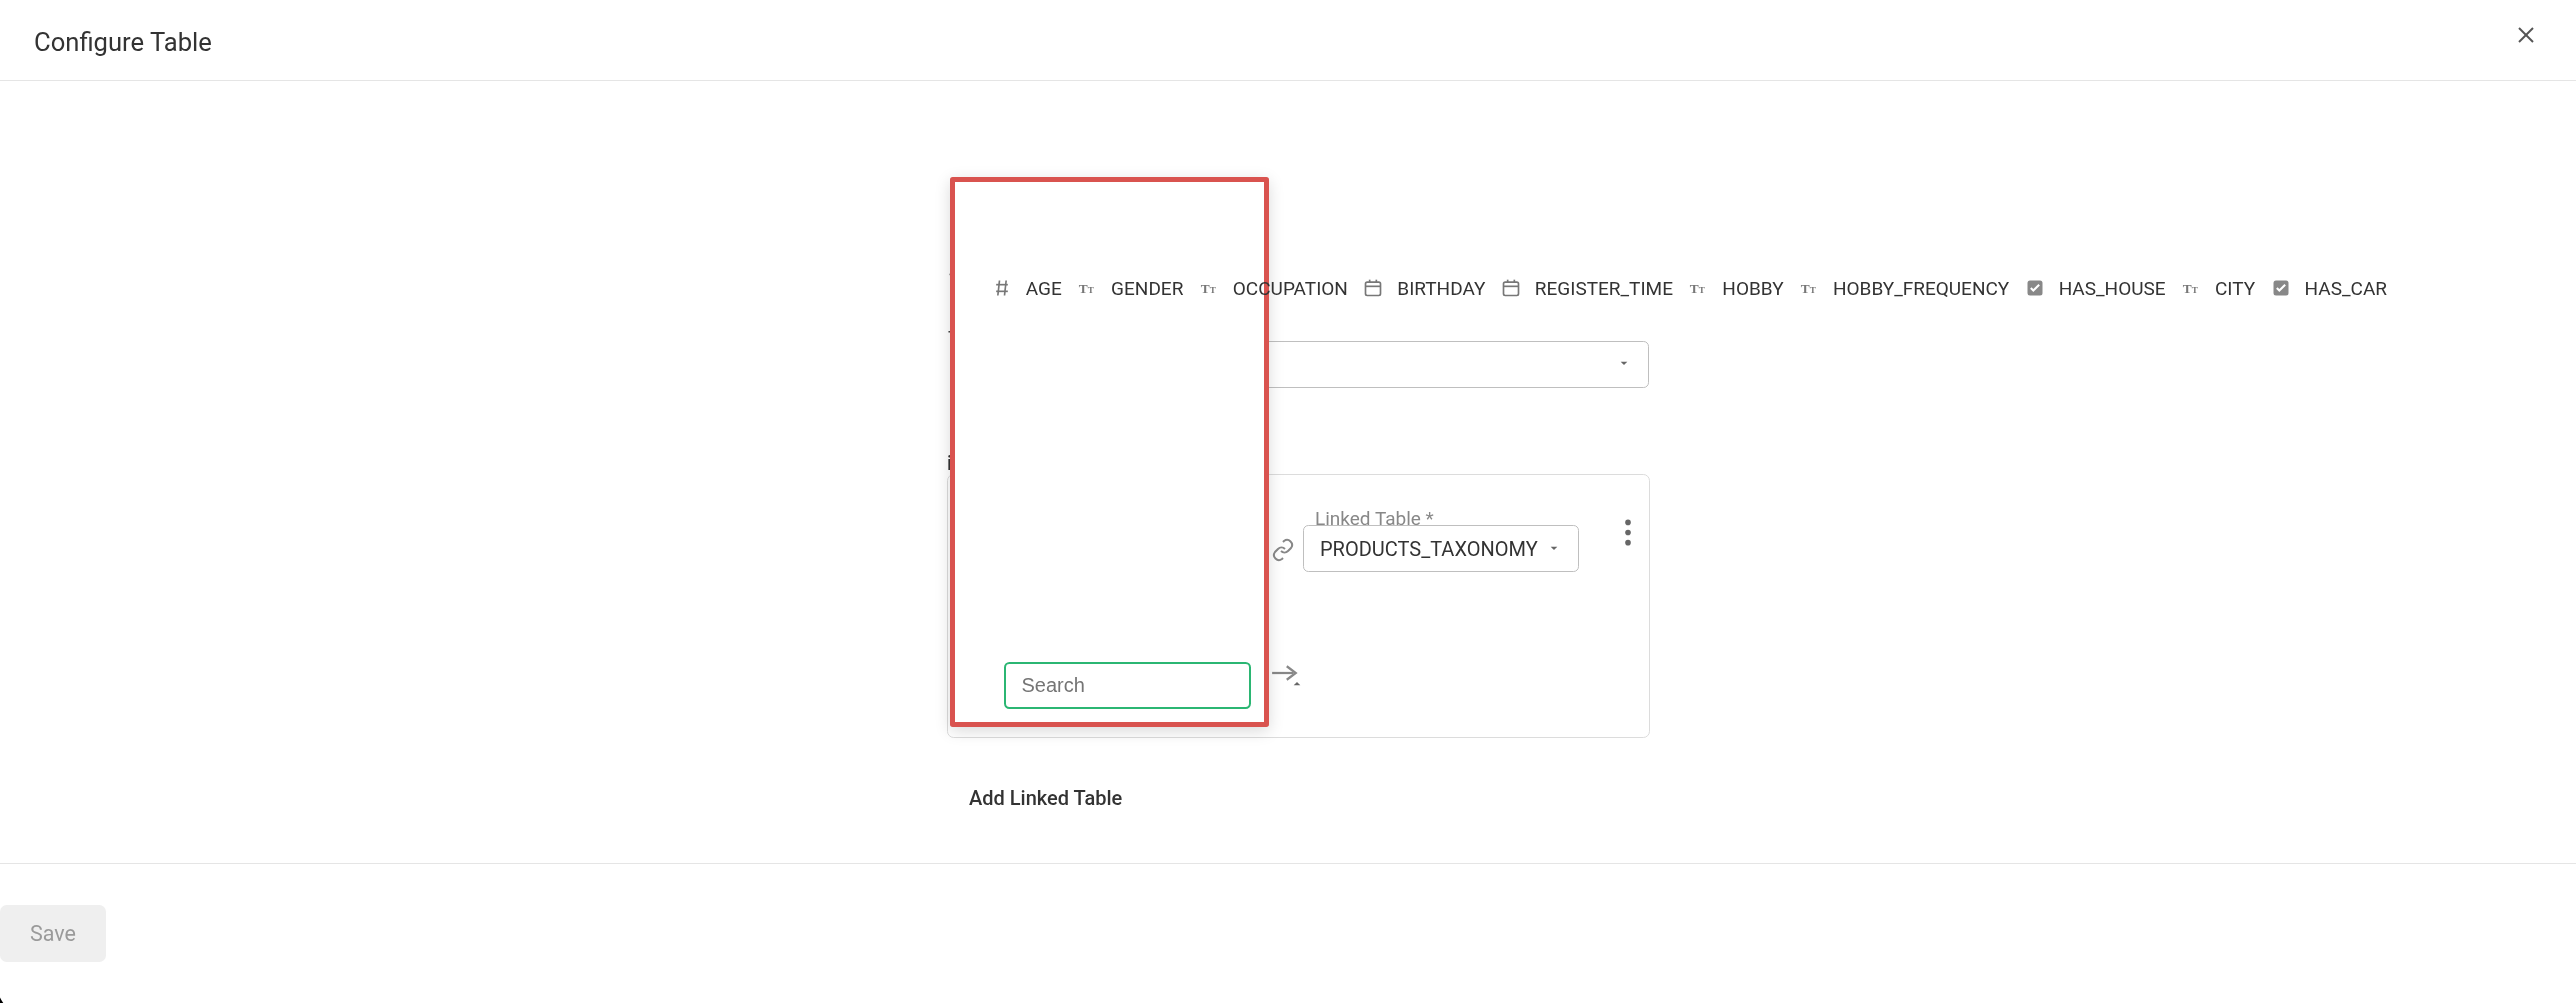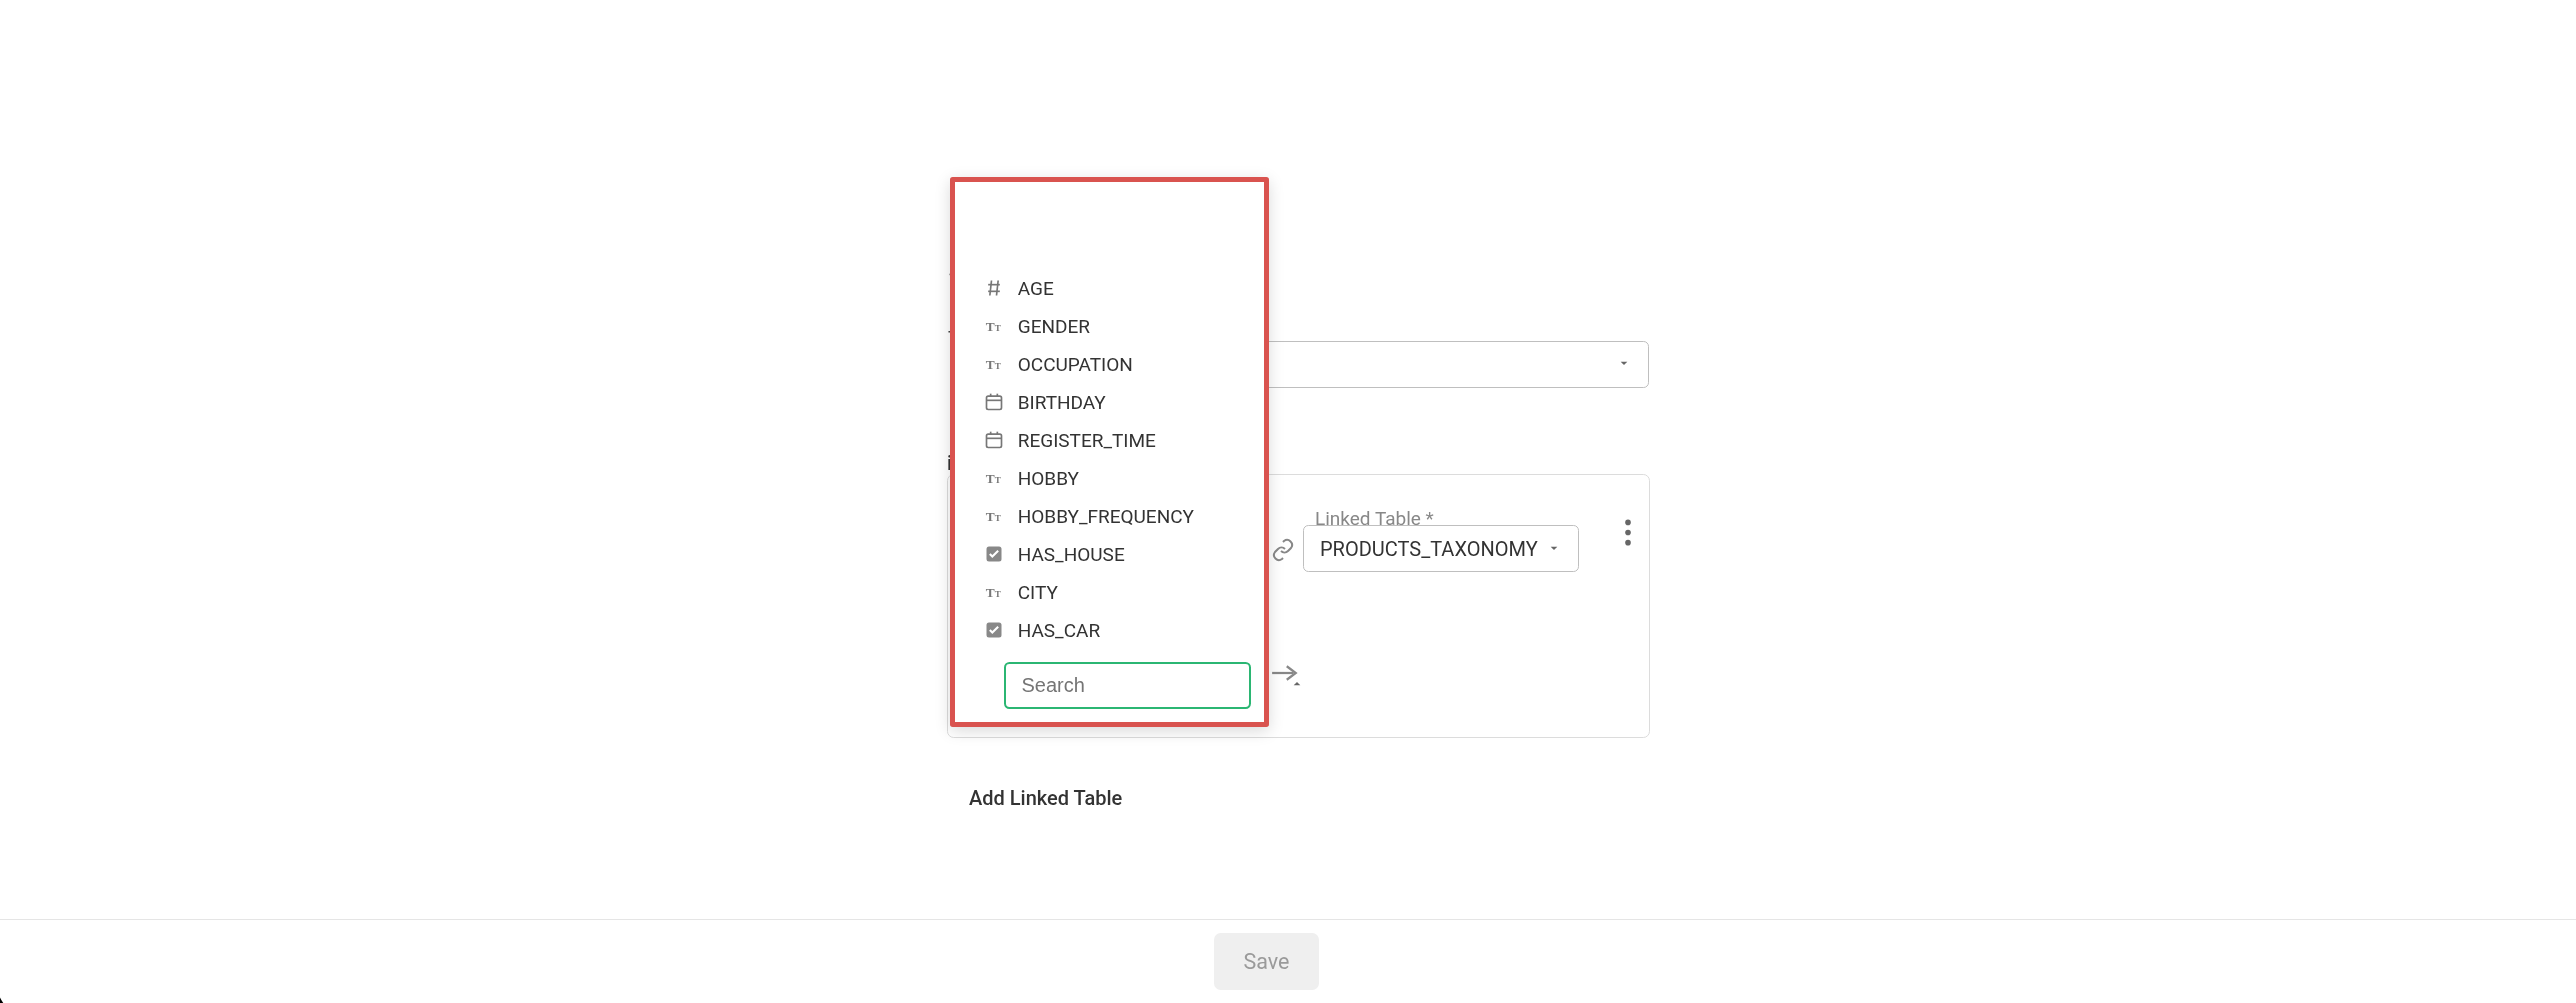--- a/index.html
+++ b/index.html
@@ -25,21 +25,21 @@
   .peek-r { position:absolute; left:951px; top:282px; font-size:20px; color:#444; }
   .peek-ir { position:absolute; left:947px; top:370px; font-size:20px; color:#333; font-weight:500; }
 
   
   .right-select { position:absolute; left:1262px; top:260px; width:387px; height:47px; border:1.3px solid #bfbfbf; border-radius:5.4px; background:#fff; display:flex; align-items:center; justify-content:flex-end; padding:0 16px; }
   .right-select .caret { color:#666; }
 
   
   .dropdown-wrap { position:absolute; left:950px; top:96px; width:319px; height:550px; border:5.4px solid #d9534f; border-radius:2.7px; box-shadow:0 4px 16px rgba(0,0,0,0.15); background:#fff; z-index:100; }
   .dropdown-bg { position:absolute; left:20px; top:82px; right:0; bottom:0; background:#fff; }
-  .dropdown-list { position:absolute; left:20px; top:87px; right:6.7px; display:flex; flex-direction:column; }
+  .dropdown-list { position:absolute; left:28px; top:87px; right:6.7px; display:flex; }
   .dd-item { height:38px; display:flex; align-items:center; gap:12px; padding:0 6.7px; cursor:pointer; font-size:19px; color:#333; }
   .dd-item .type-icon { width:24px; height:24px; display:flex; align-items:center; justify-content:center; color:#777; flex-shrink:0; }
   .dd-item .type-icon svg { width:20px; height:20px; }
 
   
   .dd-search { position:absolute; left:27px; bottom:13.5px; right:13.5px; height:47px; border:2px solid #2bb673; border-radius:5.4px; display:flex; align-items:center; padding:0 13.5px; background:#fff;margin-left:22px; }
   .dd-search input { border:none; outline:none; font-size:20px; color:#888; flex:1; background:transparent; }
   .dd-search .caret { color:#666; }
 
   
@@ -55,35 +55,46 @@
   .kebab svg { width:8px; height:27px; }
 
   .arrow-icon { position:absolute; left:1271px; top:582px; color:#888; z-index:50; }
   .arrow-icon svg { width:27px; height:20px; }
   .linked-col-select { position:absolute; left:1303px; top:569px; width:280px; height:47px; border:1.3px solid #bfbfbf; border-radius:5.4px; background:#fff; display:flex; align-items:center; justify-content:space-between; padding:0 16px; font-size:20px; color:#888; z-index:50; }
   .linked-col-select .caret { color:#666; }
 
   .add-linked { position:absolute; left:969px; top:705px; font-size:20px; font-weight:500; color:#333; cursor:pointer; }
 
   
-  .footer { position:absolute; left:0; right:0; bottom:0; height:84px; border-top:0.7px solid #e5e5e5; display:flex; align-items:center; justify-content:center; padding-right:43px; }
+  .footer { position:absolute; left:0; right:0; bottom:0; height:140px; border-top:0.7px solid #e5e5e5; display:flex; align-items:center; justify-content:flex-start; padding-right:43px; }
   .save-btn { background:#efefef; color:#9a9a9a; border-radius:6.7px; padding:16px 30px; font-size:21.5px; cursor:default; }
 
   .caret svg { width:16px; height:16px; }
 
   
   .corner-chip { position:absolute; left:-4px; bottom:-4px; width:27px; height:27px; background:#000; border-radius:0 100% 0 0 / 0 100% 0 0; transform:rotate(0deg); }
   .corner-chip::after{content:""; position:absolute; inset:0; background:#000; clip-path: path("M0 40 L0 0 A40 40 0 0 0 40 40 Z");}
   .corner-chip{background:transparent;}
 </style>
 </head>
 <body>
 
 <div class="page">
 
+  <div class="header">
+    <div class="header-title">Configure Table</div>
+    <div class="close-btn">
+      <span>
+        <svg viewBox="0 0 24 24" fill="none" stroke="currentColor" stroke-width="2">
+            <line x1="5" y1="5" x2="19" y2="19"></line>
+            <line x1="19" y1="5" x2="5" y2="19"></line>
+          </svg>
+      </span>
+    </div>
+  </div>
 
   <div class="main">
 
 
     <span class="peek-1">1(</span>
     <span class="peek-2">T</span>
     <span class="peek-r">R</span>
     <span class="peek-ir">ir</span>
 
     <div class="right-select">

